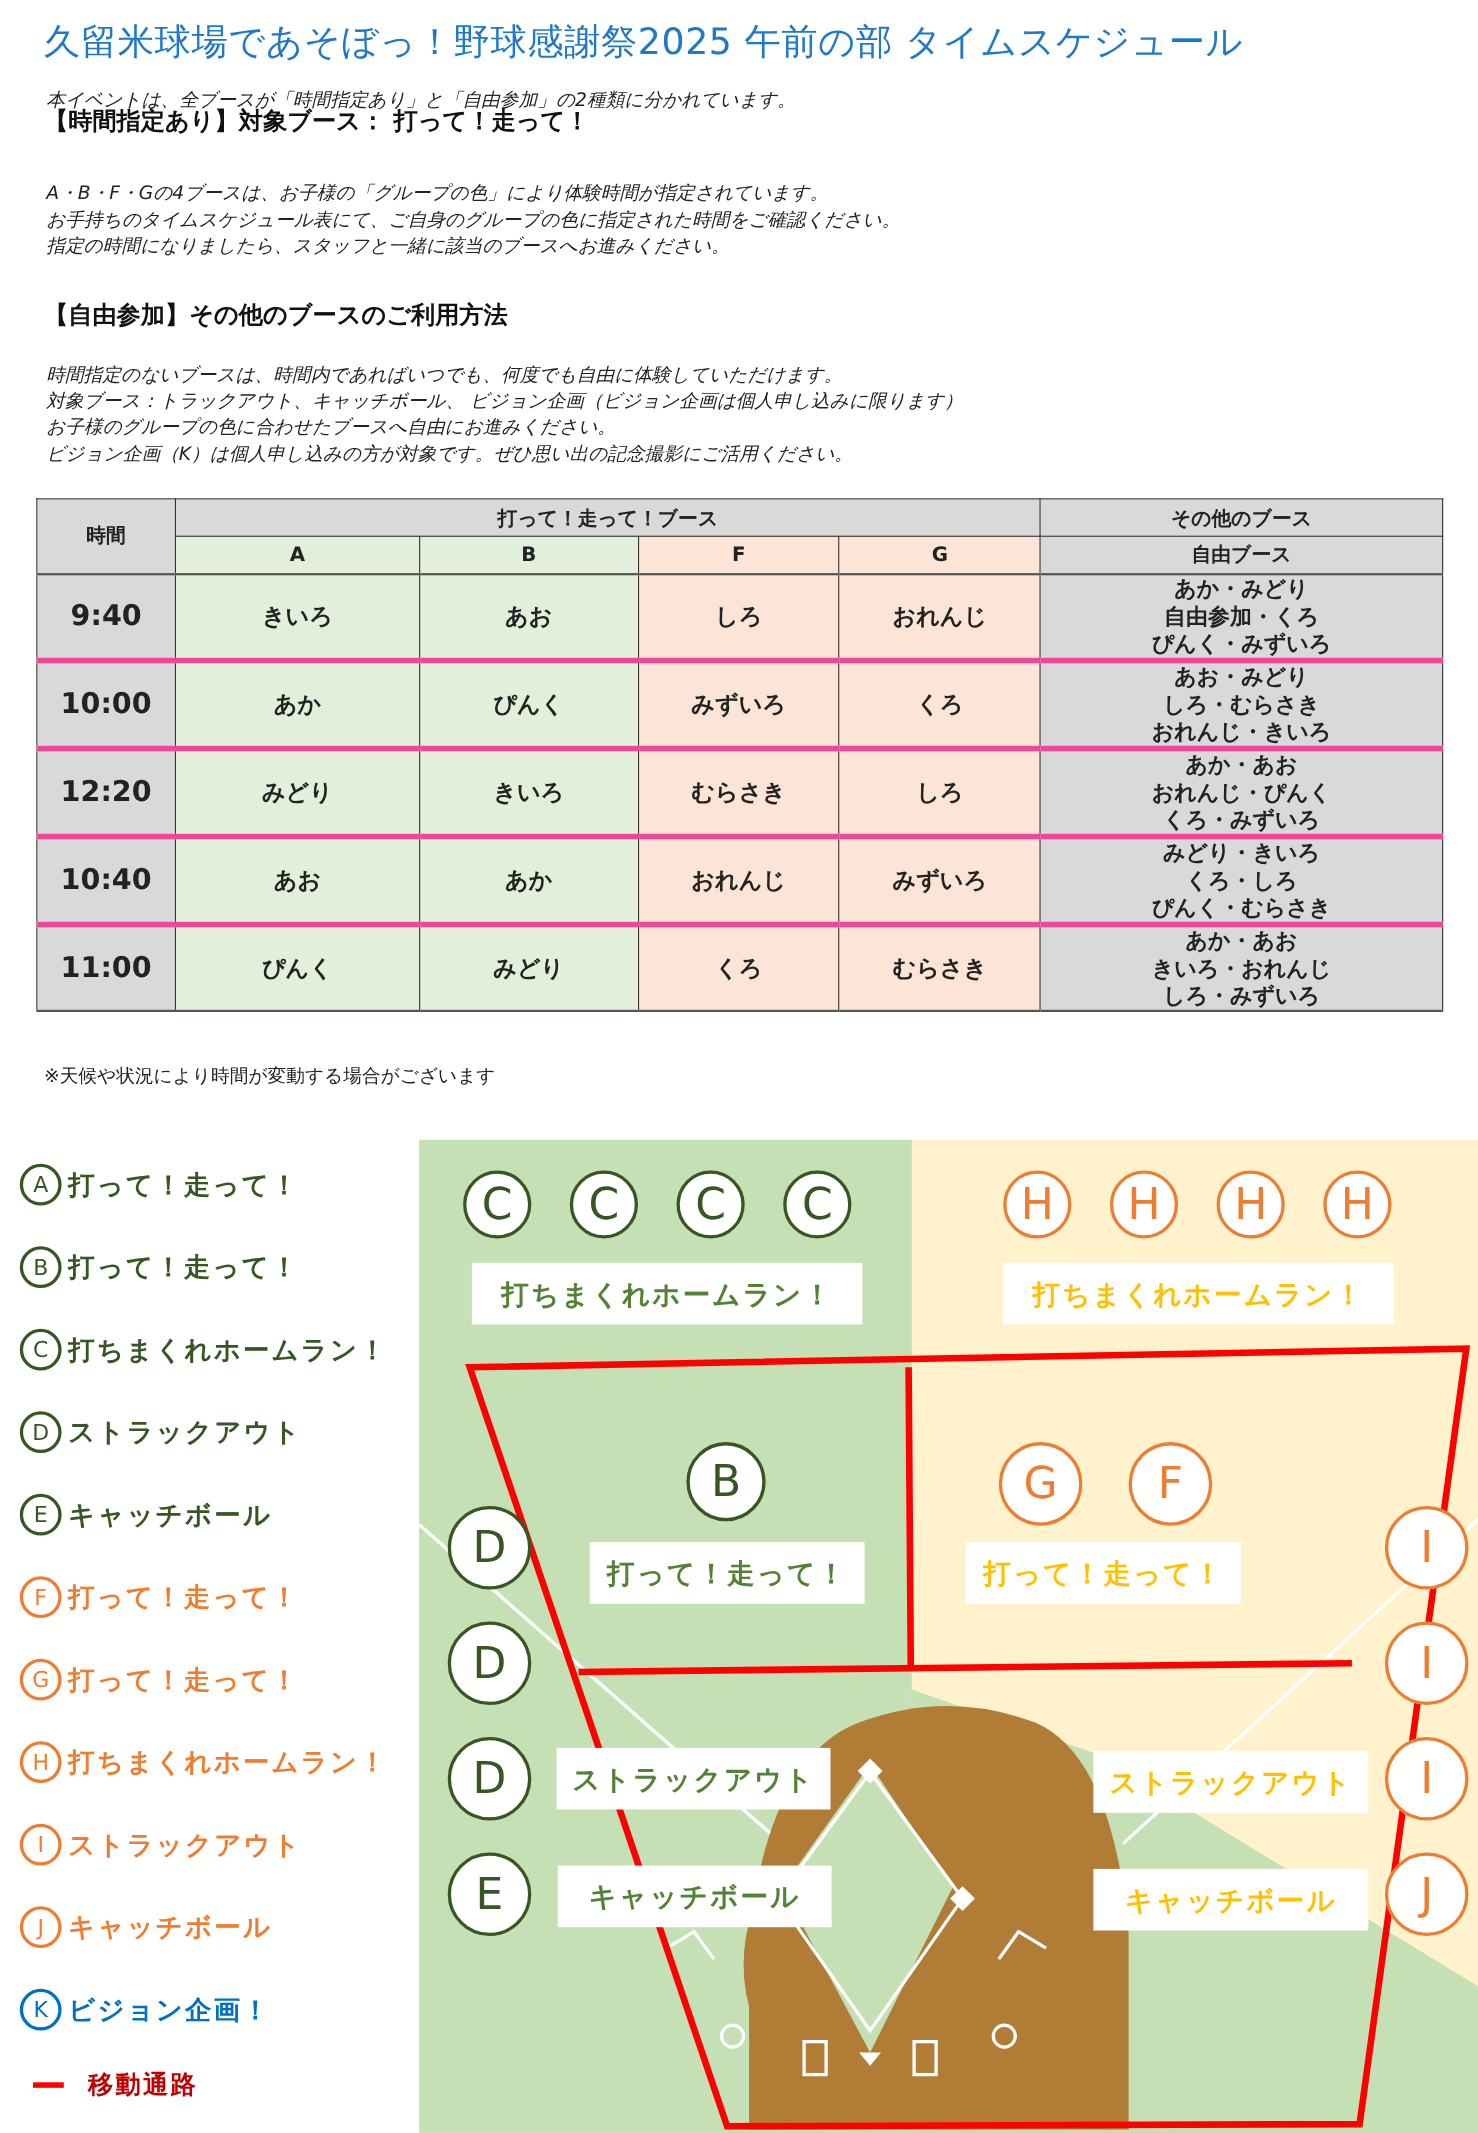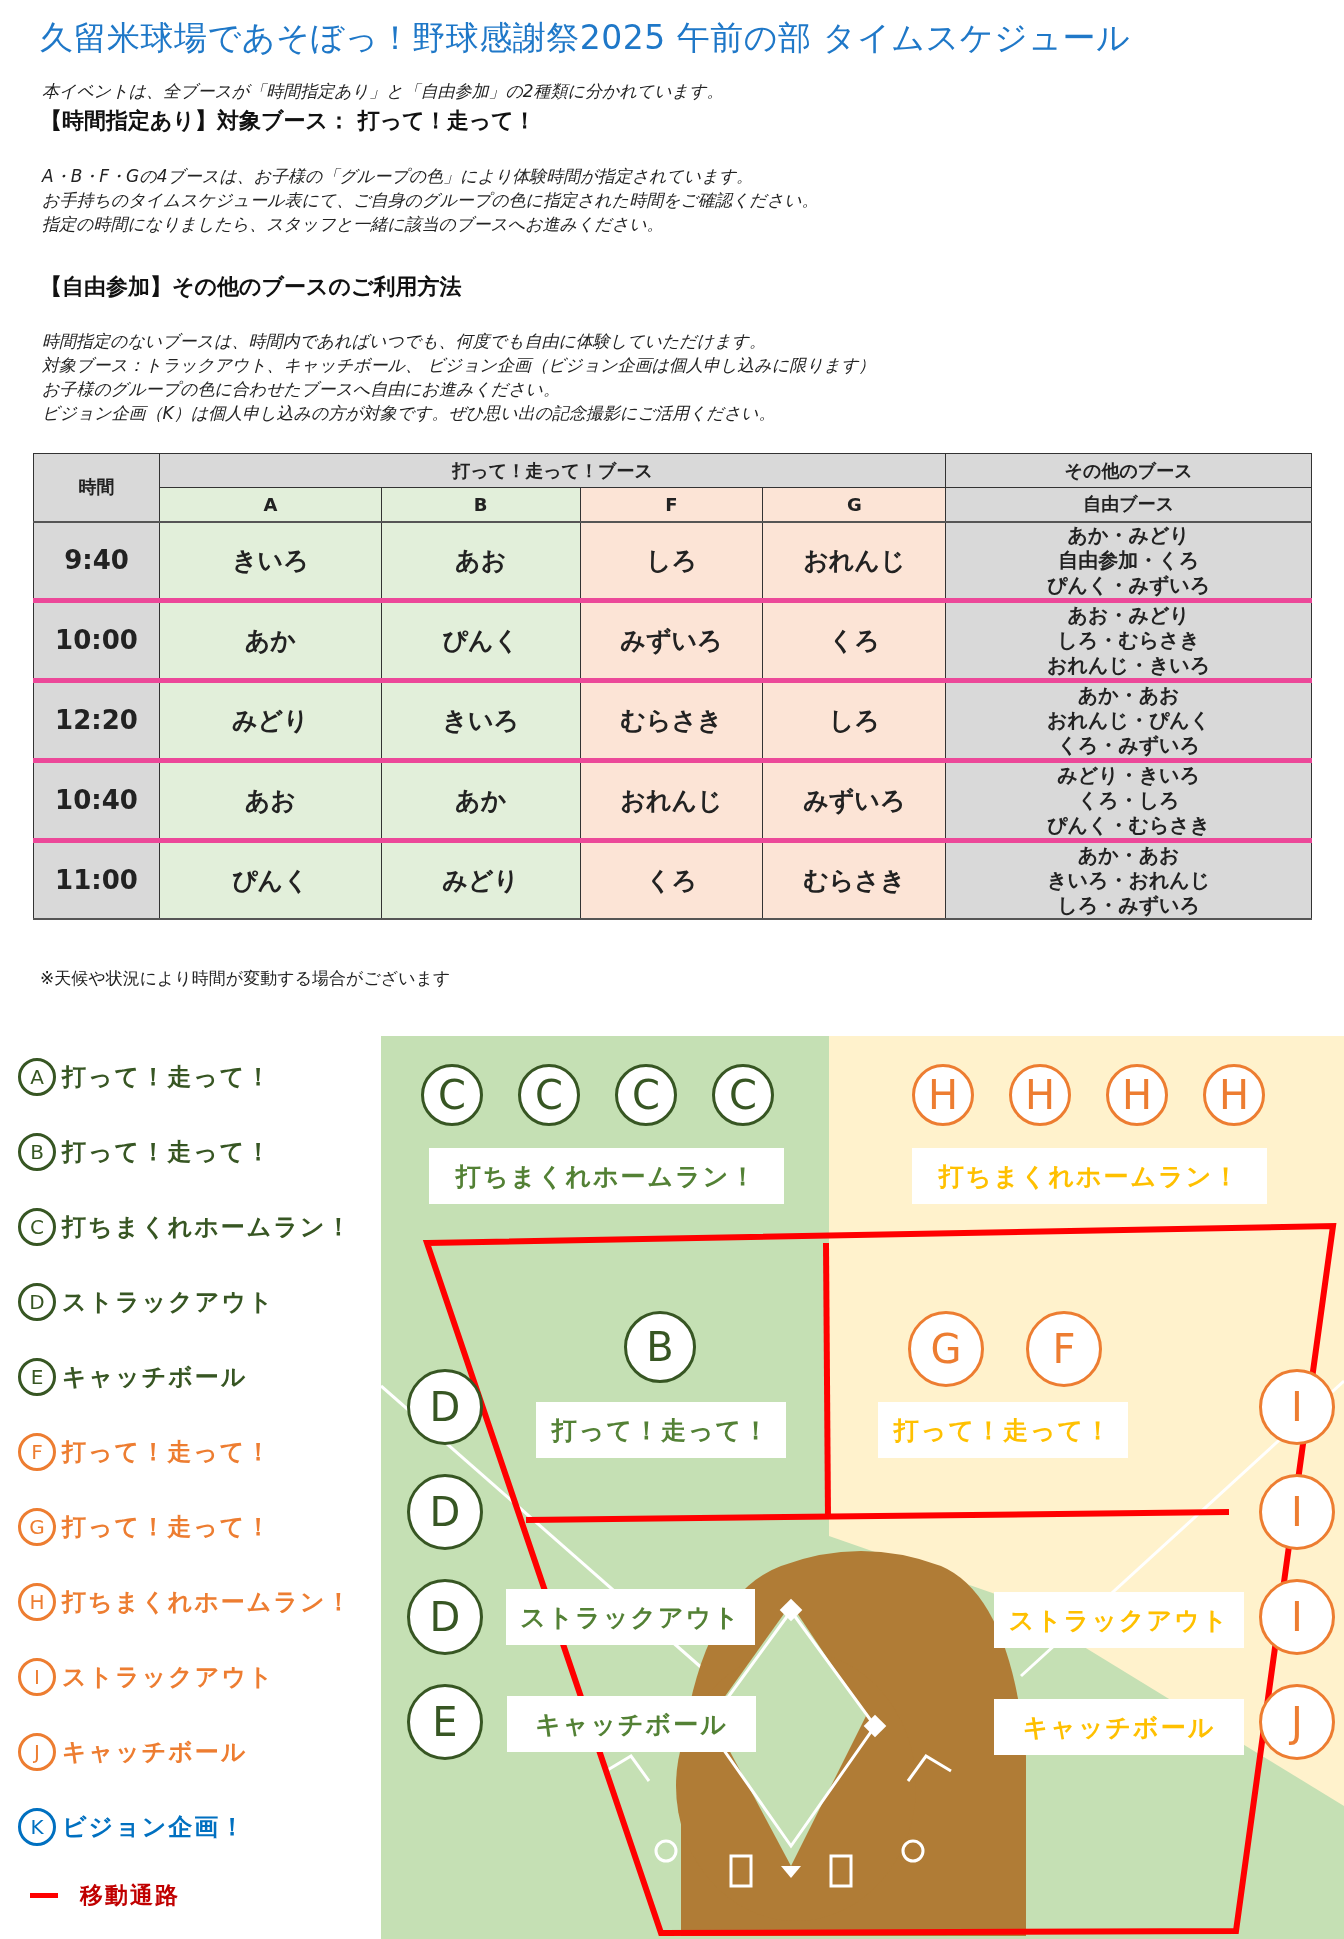--- a/index.html
+++ b/index.html
@@ -9,21 +9,21 @@
   .p { position: absolute; left: 42px; font-size: 17px; line-height: 22px; white-space: nowrap; color: #222; font-style: italic; }
   .h { position: absolute; left: 40px; font-size: 22px; font-weight: bold; white-space: nowrap; color: #111; }
   table.sched { position: absolute; left: 33px; top: 453px; width: 1279px; border-collapse: collapse; font-weight: bold; }
   table.sched td, table.sched th { text-align: center; vertical-align: middle; border: 1px solid #333; }
   .hdr { background: #d9d9d9; font-size: 18px; height: 34px; }
   .sub { font-size: 18px; height: 34px; }
   .green { background: #e2efda; }
   .salmon { background: #fce4d6; }
   .gray { background: #d9d9d9; }
   .time { font-size: 26px; width: 126px; }
-  .cell { font-size: 25px; height: 63px; }
+  .cell { font-size: 21px; height: 63px; }
   .free { font-size: 20px; line-height: 25px; font-weight: bold; }
   tr.body-row td { border-top: 5px solid #ec4899; border-bottom: 2px solid #fff; }
   tr.first-body td { border-top: 2px solid #555; }
   tr.last-body td { border-bottom: 2px solid #555; }
   .note { position: absolute; left: 40px; top: 967px; font-size: 17px; color: #222; white-space: nowrap; }
   .legend { position: absolute; left: 18px; top: 1058px; width: 360px; }
   .leg-item { position: absolute; left: 0; display: flex; align-items: center; white-space: nowrap; }
   .leg-circ { width: 38px; height: 38px; border-radius: 50%; border: 3px solid; display: flex; align-items: center; justify-content: center; font-size: 20px; background: #fff; margin-right: 6px; }
   .leg-label { font-size: 24px; font-weight: bold; letter-spacing: 2px; }
   .leg-line { width: 28px; height: 5px; background: #ff0000; margin: 0 22px 0 12px; }
@@ -36,21 +36,21 @@
   .bcol { color: #0070c0; border-color: #0070c0; }
   .glab { color: #538135; }
   .ylab { color: #ffc000; }
 </style>
 </head>
 <body>
 
 <div class="title">久留米球場であそぼっ！野球感謝祭2025 午前の部 タイムスケジュール</div>
 
 <div class="p" style="top:80px;">本イベントは、全ブースが「時間指定あり」と「自由参加」の2種類に分かれています。</div>
-<div class="h" style="top:106px;text-align:center;">【時間指定あり】対象ブース： 打って！走って！</div>
+<div class="h" style="top:95px;text-align:center;">【時間指定あり】対象ブース： 打って！走って！</div>
 <div class="p" style="top:165px;">A・B・F・Gの4ブースは、お子様の「グループの色」により体験時間が指定されています。</div>
 <div class="p" style="top:189px;">お手持ちのタイムスケジュール表にて、ご自身のグループの色に指定された時間をご確認ください。</div>
 <div class="p" style="top:213px;">指定の時間になりましたら、スタッフと一緒に該当のブースへお進みください。</div>
 
 <div class="h" style="top:272px;">【自由参加】その他のブースのご利用方法</div>
 <div class="p" style="top:330px;">時間指定のないブースは、時間内であればいつでも、何度でも自由に体験していただけます。</div>
 <div class="p" style="top:354px;">対象ブース：トラックアウト、キャッチボール、 ビジョン企画（ビジョン企画は個人申し込みに限ります）</div>
 <div class="p" style="top:378px;">お子様のグループの色に合わせたブースへ自由にお進みください。</div>
 <div class="p" style="top:402px;">ビジョン企画（K）は個人申し込みの方が対象です。ぜひ思い出の記念撮影にご活用ください。</div>
 

